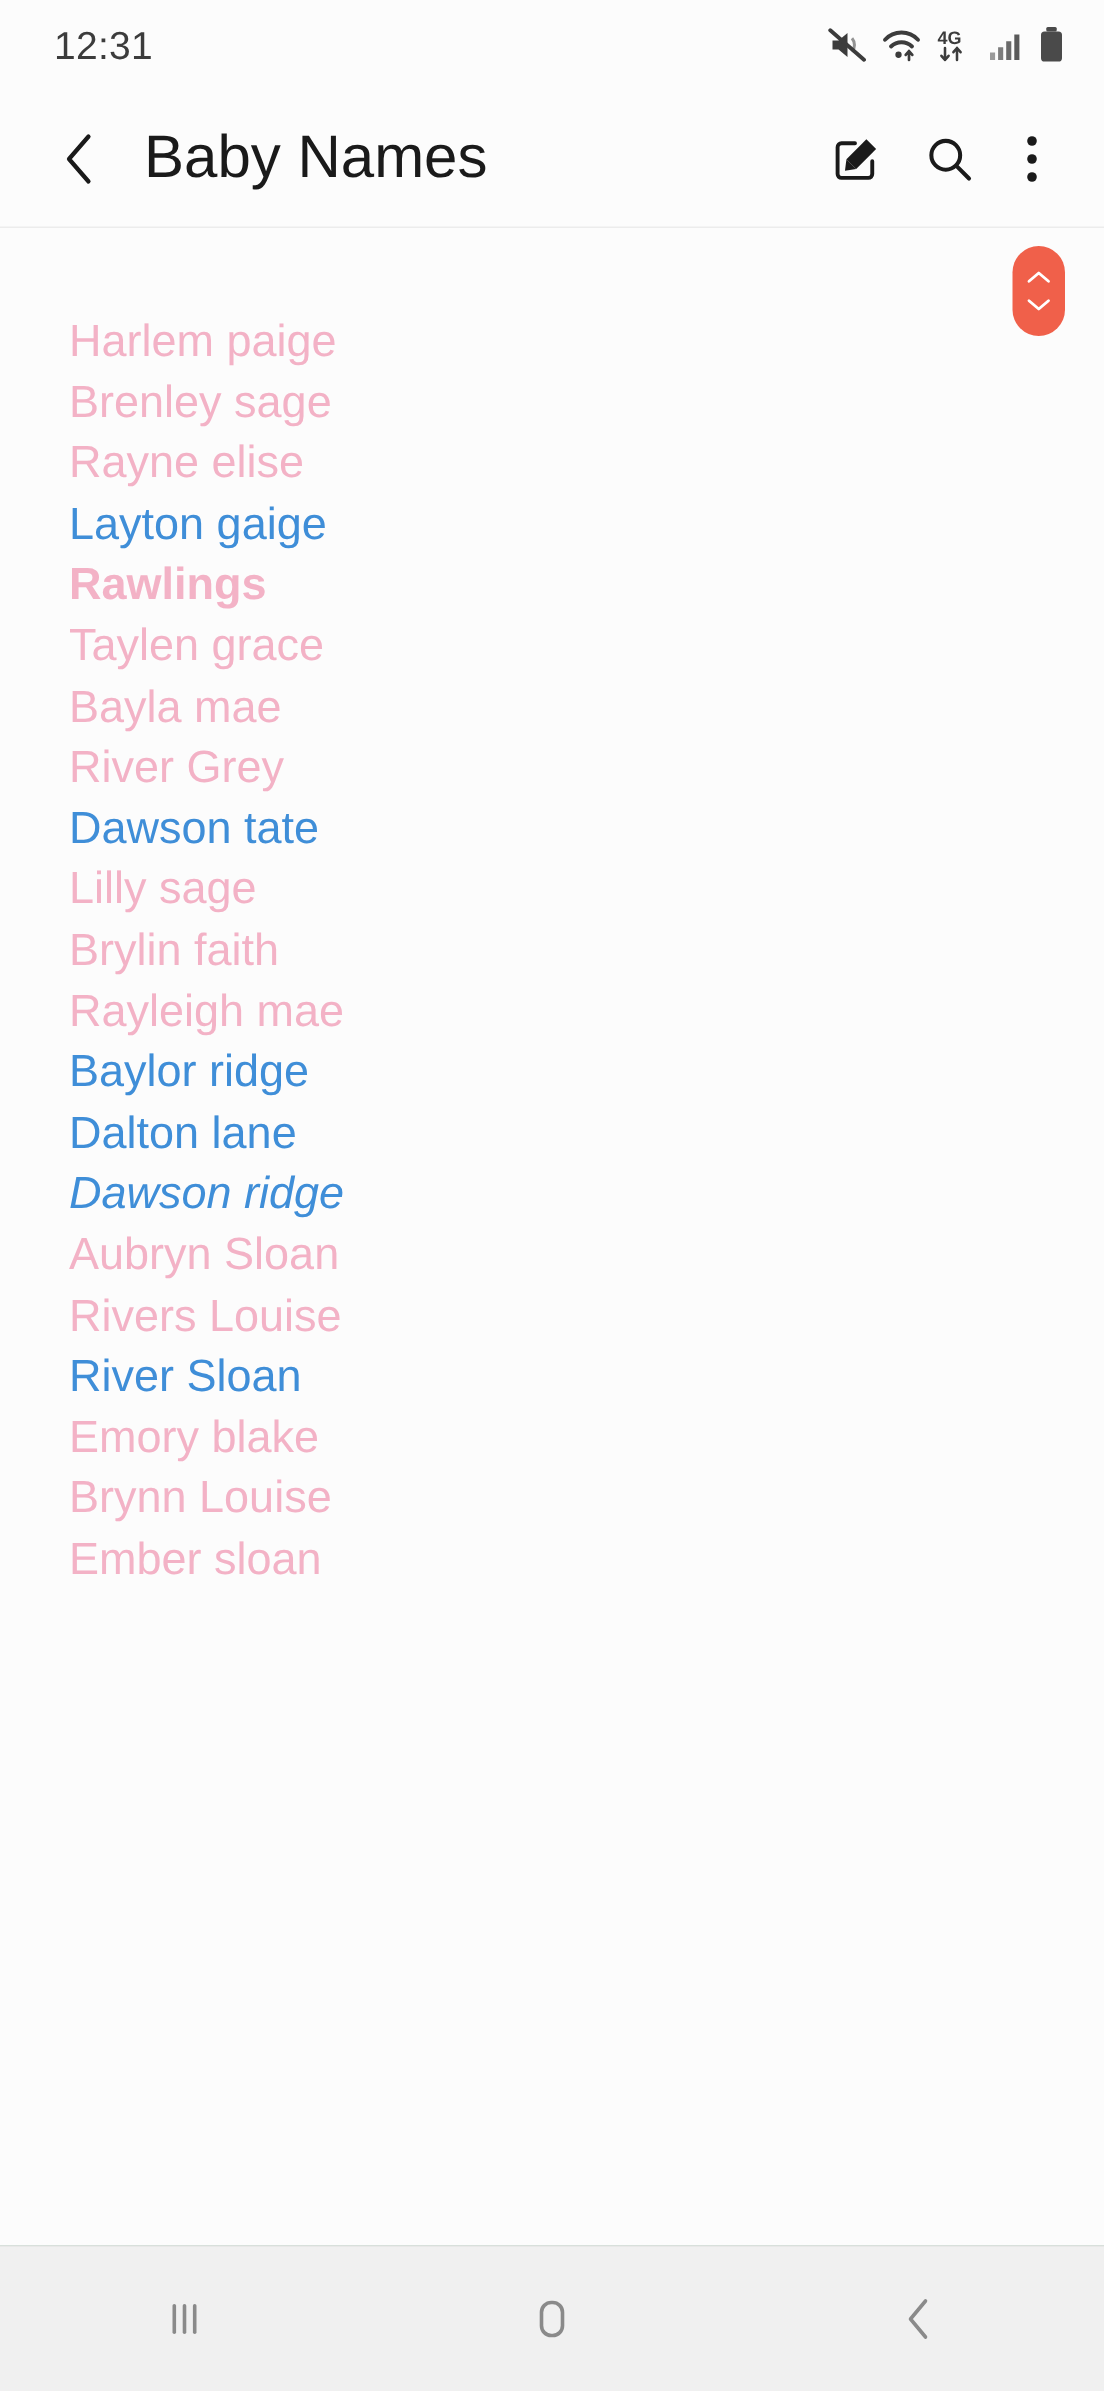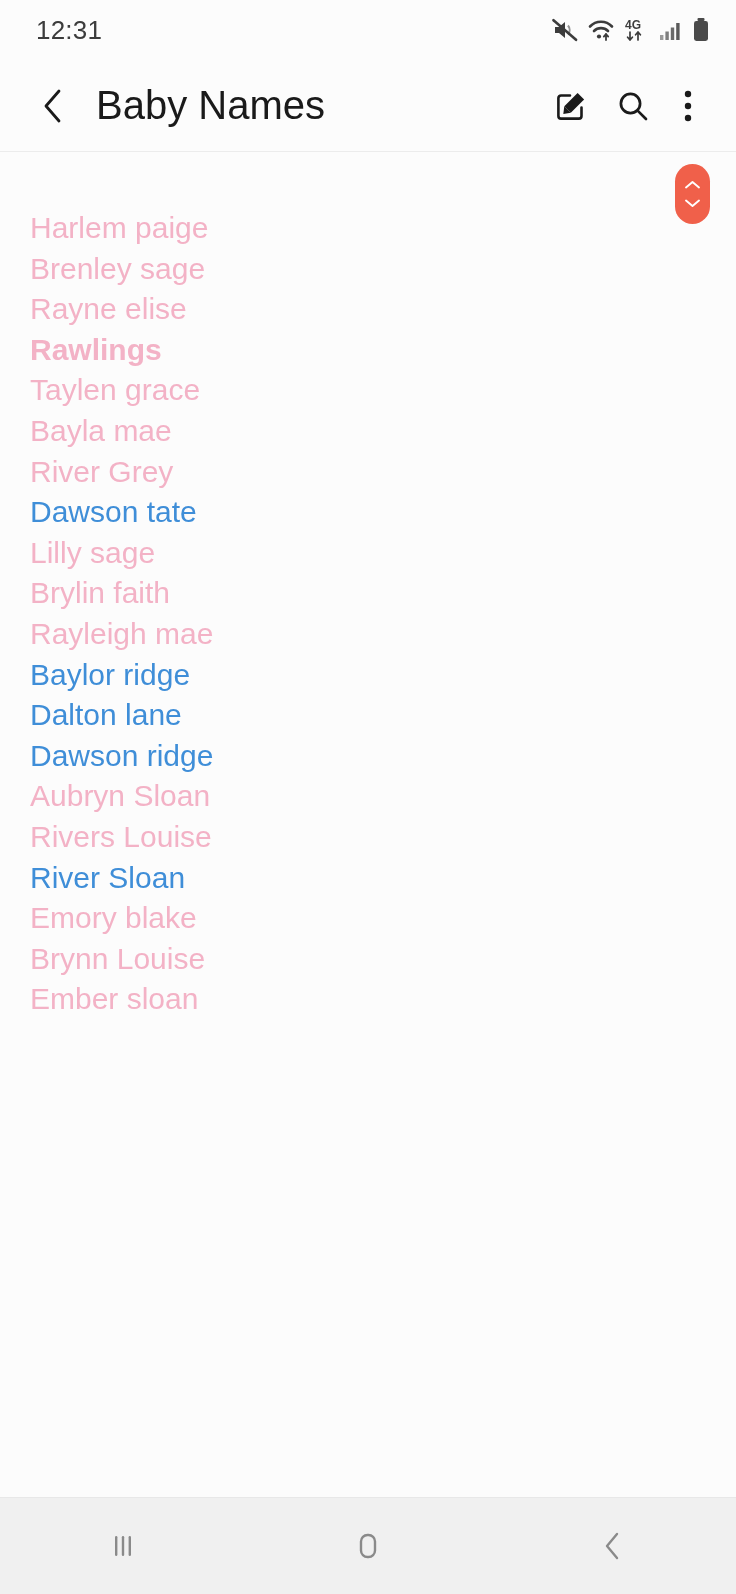--- a/index.html
+++ b/index.html
@@ -91,21 +91,21 @@
   
   #content-area {
     position: relative;
     flex: 1 1 auto;
     background: #fcfcfc;
     overflow: hidden;
   }
   #note-body {
     position: absolute;
     top: 56px;
-    left: 0;
+    left: 16px;
     right: 0;
     padding: 0 30px;
     box-sizing: border-box;
   }
   .note-line {
     font-size: 30px;
     line-height: 40.6px;
     white-space: nowrap;
     font-family: "Liberation Sans", sans-serif;
   }
@@ -231,31 +231,32 @@
     </div>
 
   </div>
 
   <div id="content-area" style="background: rgb(252, 252, 252);">
 
     <div id="note-body">
         <div class="note-line" style="color: rgb(243, 178, 198);">Harlem paige</div>
         <div class="note-line" style="color: rgb(243, 178, 198);">Brenley sage</div>
         <div class="note-line" style="color: rgb(243, 178, 198);">Rayne elise</div>
+        <div class="note-line" style="color: rgb(63, 142, 216);">Layton gaige</div>
         <div class="note-line" style="color: rgb(243, 178, 198); font-weight: bold;">Rawlings</div>
         <div class="note-line" style="color: rgb(243, 178, 198);">Taylen grace</div>
         <div class="note-line" style="color: rgb(243, 178, 198);">Bayla mae</div>
         <div class="note-line" style="color: rgb(243, 178, 198);">River Grey</div>
         <div class="note-line" style="color: rgb(63, 142, 216);">Dawson tate</div>
         <div class="note-line" style="color: rgb(243, 178, 198);">Lilly sage</div>
         <div class="note-line" style="color: rgb(243, 178, 198);">Brylin faith</div>
         <div class="note-line" style="color: rgb(243, 178, 198);">Rayleigh mae</div>
         <div class="note-line" style="color: rgb(63, 142, 216);">Baylor ridge</div>
         <div class="note-line" style="color: rgb(63, 142, 216);">Dalton lane</div>
-        <div class="note-line" style="color: rgb(63, 142, 216);">Dawson ridge</div>
+        <div class="note-line" style="color: rgb(63, 142, 216); font-style: italic;">Dawson ridge</div>
         <div class="note-line" style="color: rgb(243, 178, 198);">Aubryn Sloan</div>
         <div class="note-line" style="color: rgb(243, 178, 198);">Rivers Louise</div>
         <div class="note-line" style="color: rgb(63, 142, 216);">River Sloan</div>
         <div class="note-line" style="color: rgb(243, 178, 198);">Emory blake</div>
         <div class="note-line" style="color: rgb(243, 178, 198);">Brynn Louise</div>
         <div class="note-line" style="color: rgb(243, 178, 198);">Ember sloan</div>
       </div>
 
     <div id="scroll-thumb" style="background: rgb(240, 96, 74);">
       <svg width="19" height="12" viewBox="0 0 19 12">

